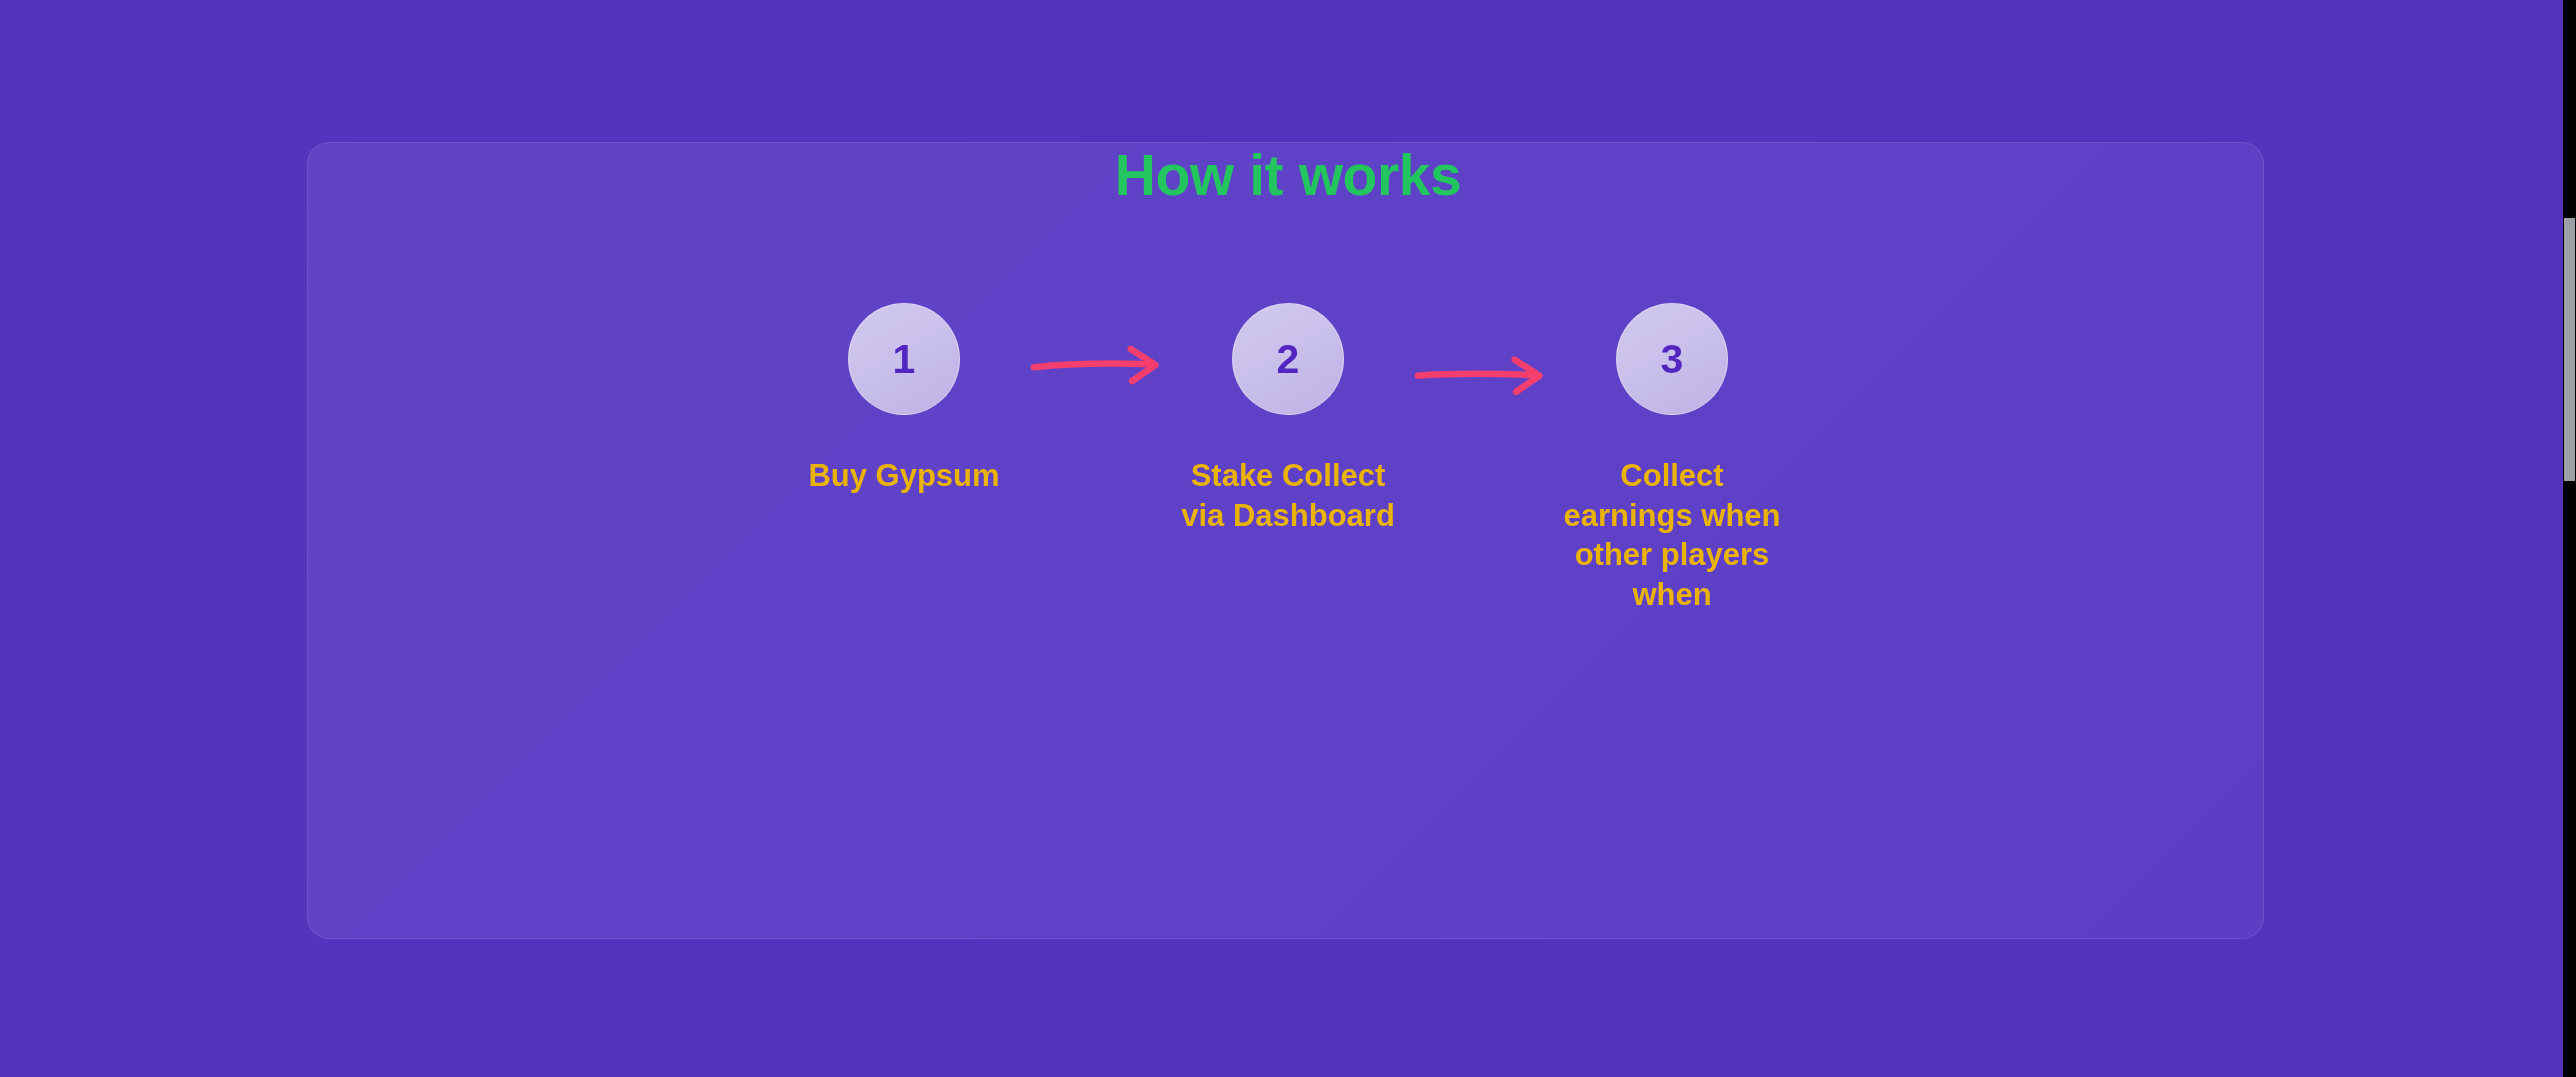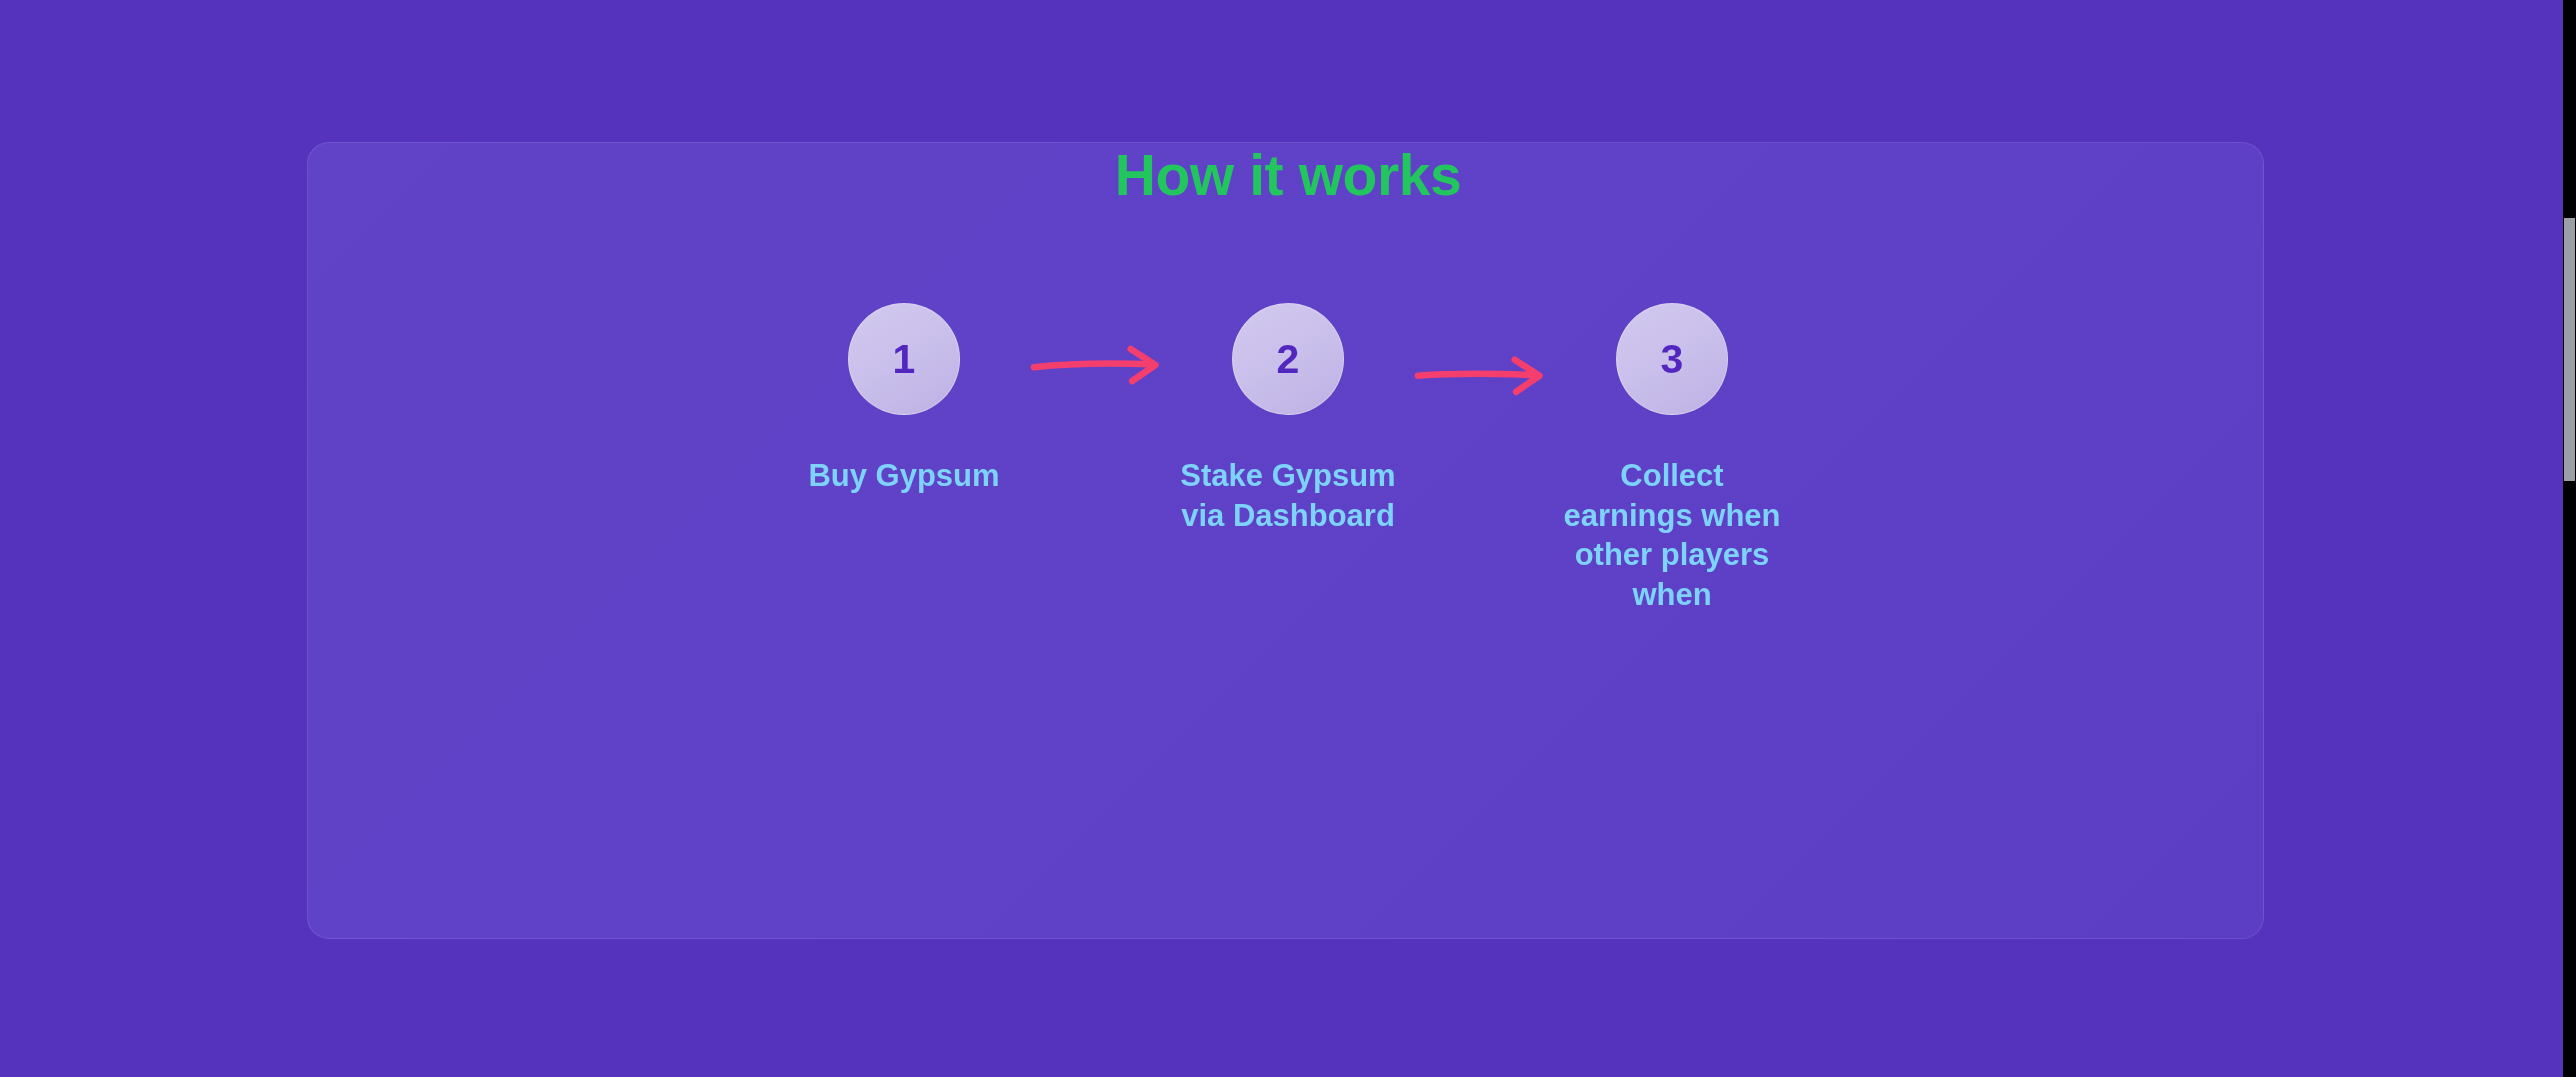--- a/index.html
+++ b/index.html
@@ -74,21 +74,21 @@
     flex: none;
   }
 
   .step-label {
     margin-top: 41px;
     width: 225px;
     text-align: center;
     font-size: 31px;
     font-weight: 700;
     line-height: 1.28;
-    color: #7dd3fc;
+    color: #eab308;
   }
 
   
   .arrow {
     width: 145px;
     flex: none;
     display: flex;
     align-items: center;
     justify-content: center;
   }
@@ -133,21 +133,21 @@
     <span>
       <svg width="131" height="51" viewBox="0 0 180 70" fill="none">
         <path d="M4 36 C50 31, 110 30, 166 32" stroke="#f43f6e" stroke-width="9" stroke-linecap="round" fill="none"></path>
         <path d="M137 11 L171 33 L139 55" stroke="#f43f6e" stroke-width="9" stroke-linecap="round" stroke-linejoin="round" fill="none"></path>
       </svg>
     </span>
   </div>
 
   <div class="step">
     <div class="step-circle">2</div>
-    <div class="step-label">Stake Gypsum via Dashboard</div>
+    <div class="step-label">Stake Collect via Dashboard</div>
   </div>
 
   <div class="arrow second">
     <span>
       <svg width="131" height="51" viewBox="0 0 180 70" fill="none">
         <path d="M4 34 C52 30, 112 31, 166 33" stroke="#f43f6e" stroke-width="9" stroke-linecap="round" fill="none"></path>
         <path d="M137 12 L171 34 L139 56" stroke="#f43f6e" stroke-width="9" stroke-linecap="round" stroke-linejoin="round" fill="none"></path>
       </svg>
     </span>
   </div>

